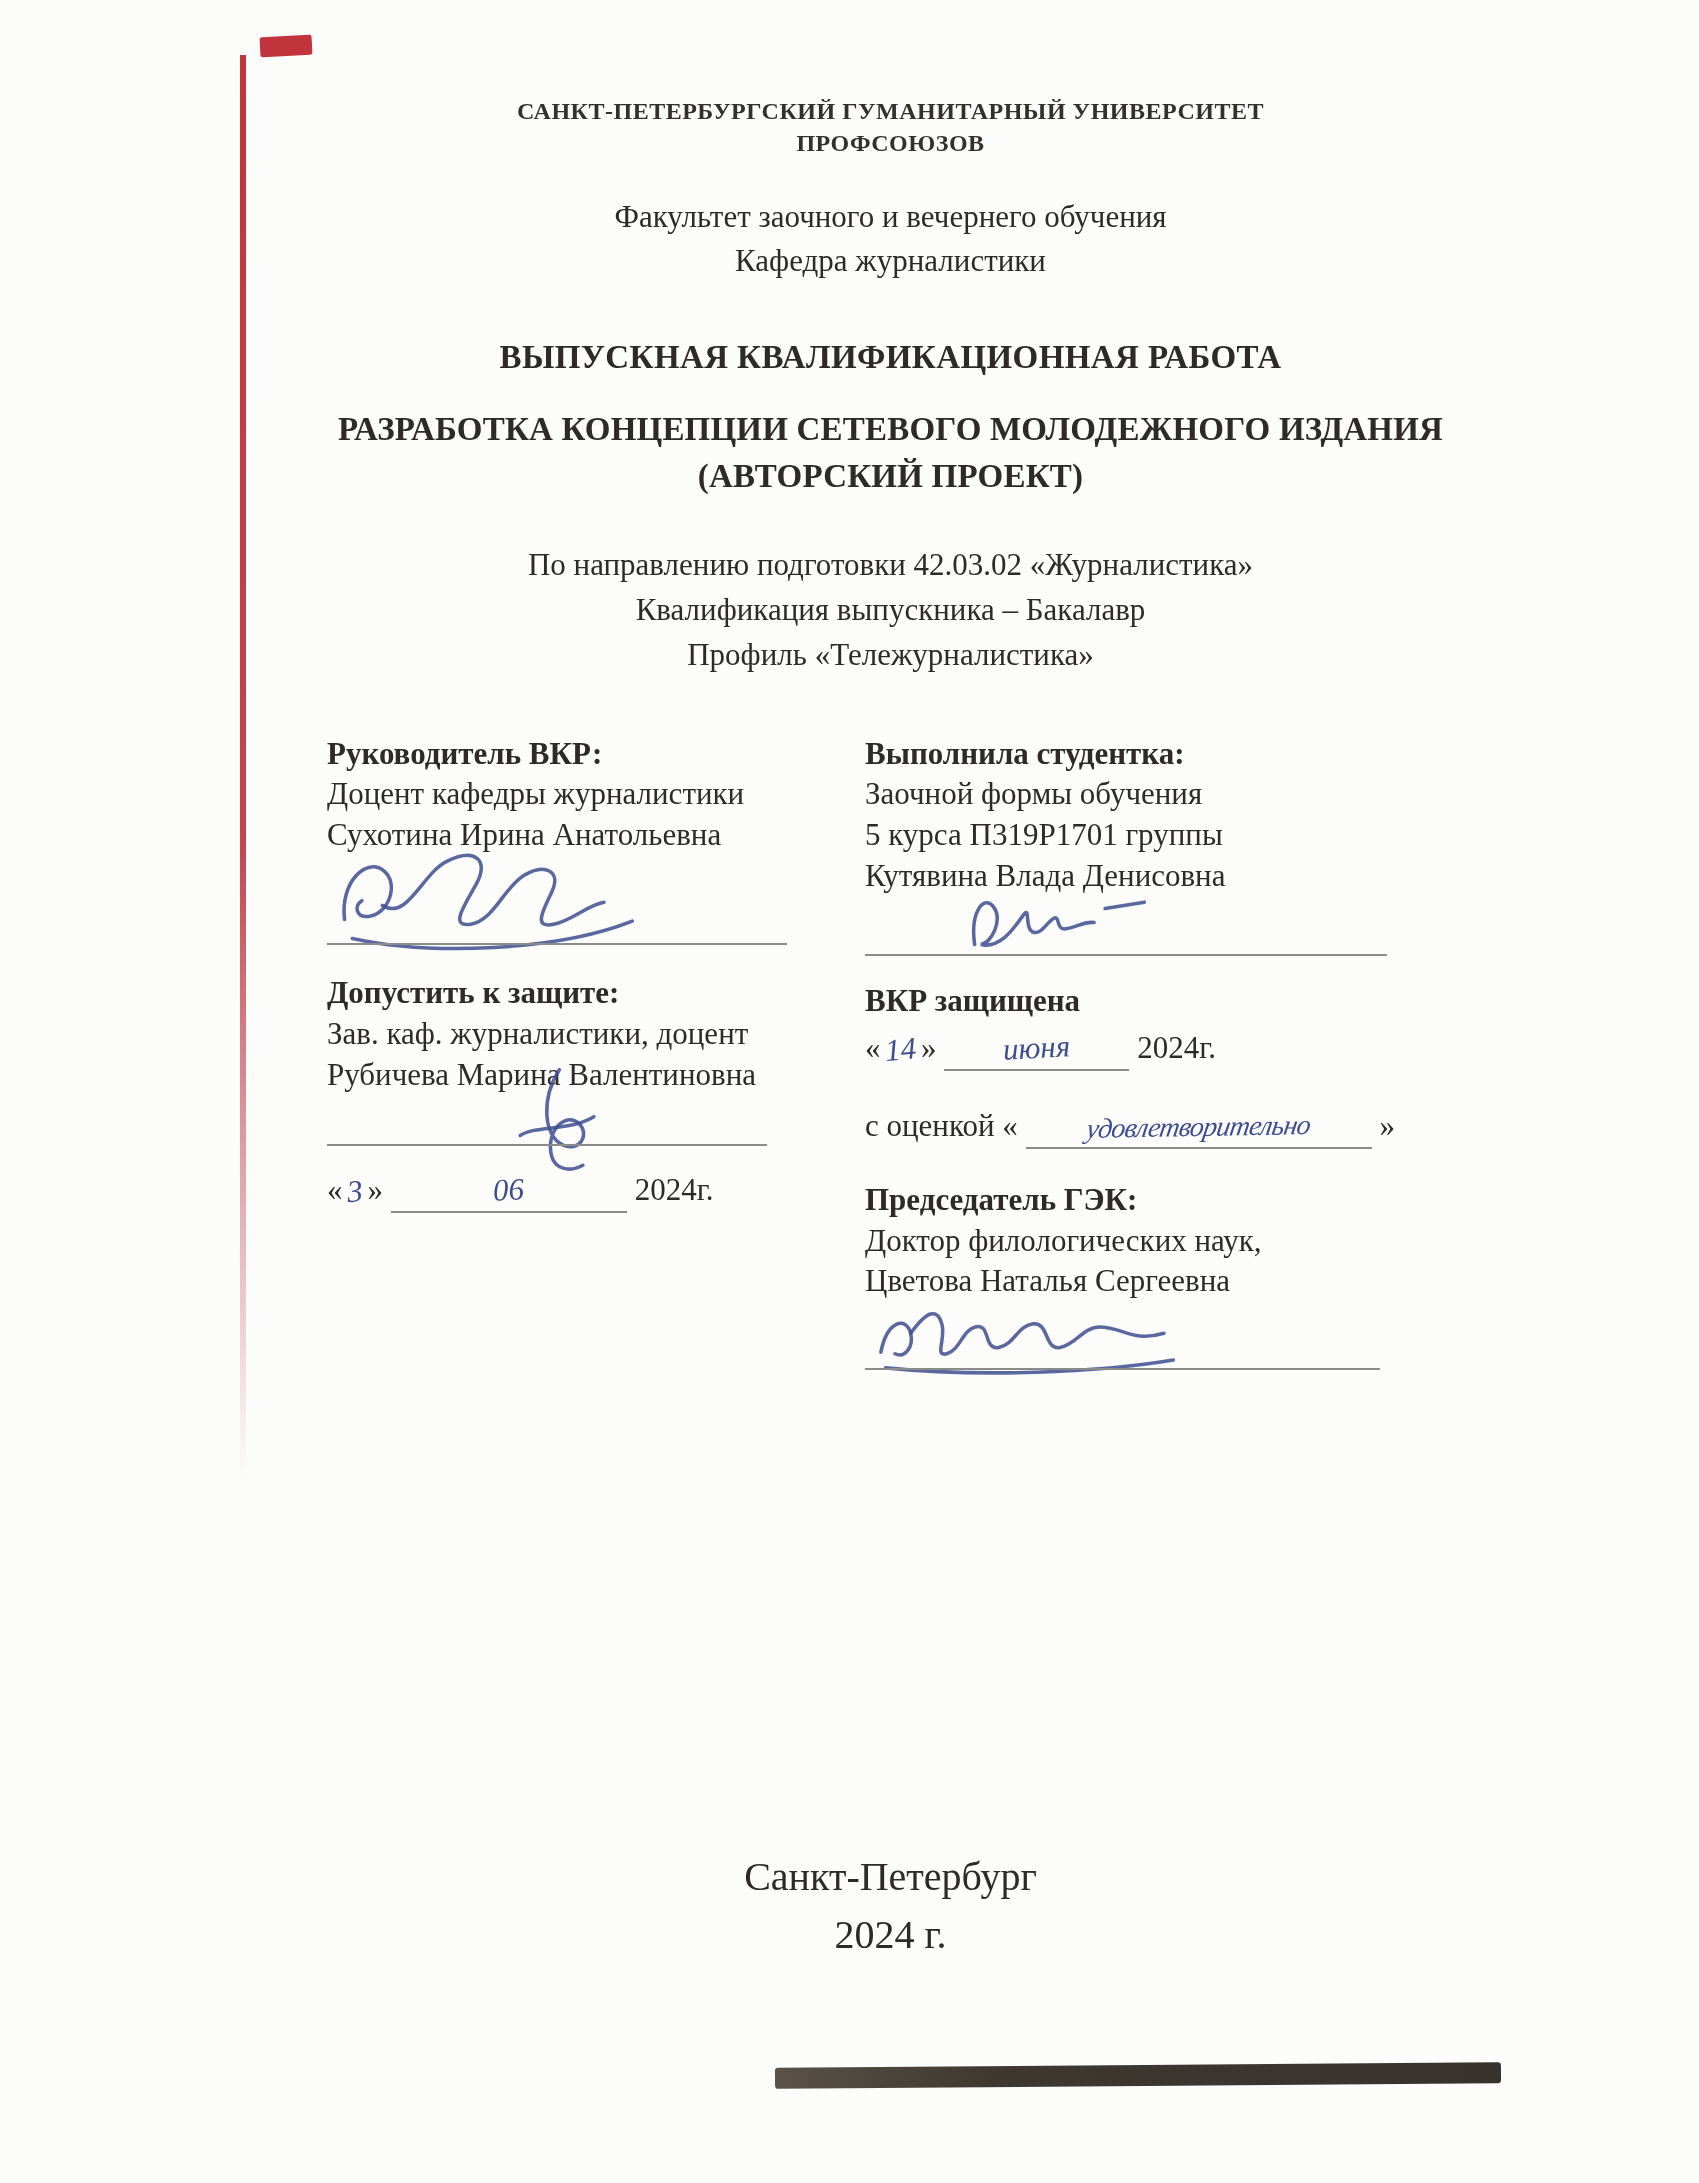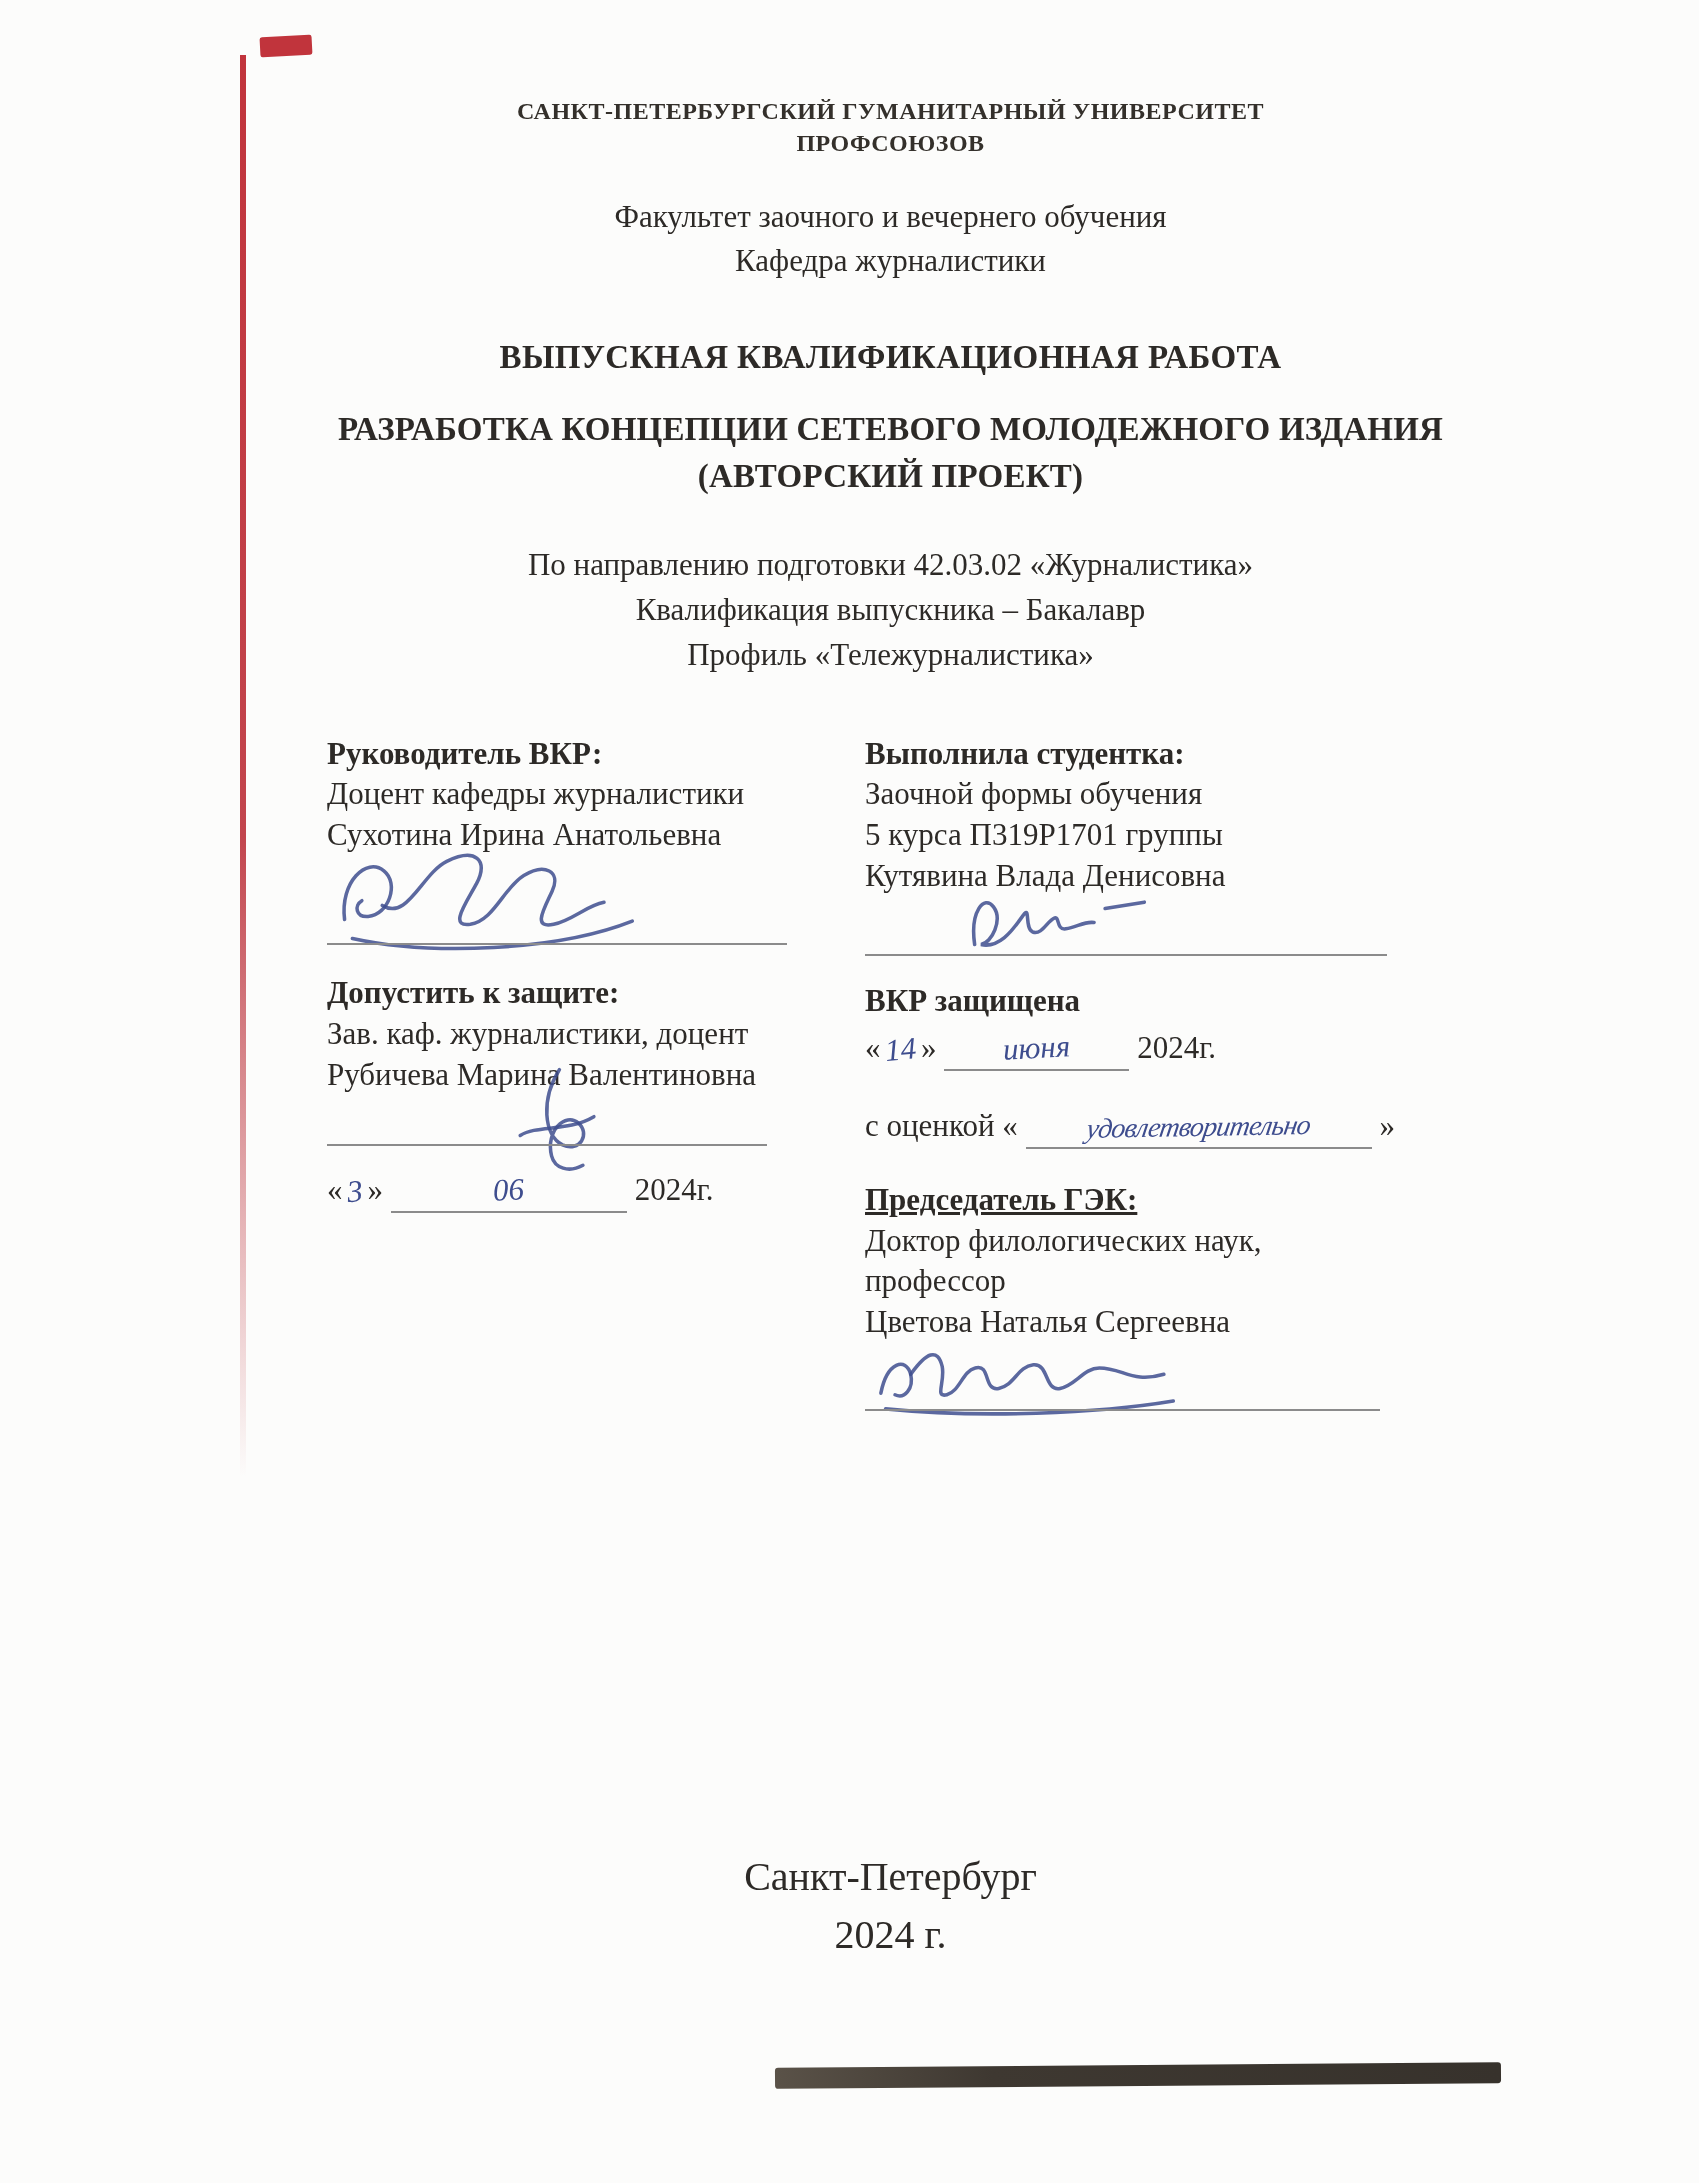--- a/index.html
+++ b/index.html
@@ -58,21 +58,21 @@
   .sg-1 { left:-6.3px;  bottom:-9.4px; width:338px; height:126px; }
   .sg-2 { left:165px; bottom:-27px; width:145px; height:118px; }
   .sg-3 { left:86px; bottom:-4.7px;  width:228px; height:88px; }
   .sg-4 { left:-3.1px;  bottom:-15.7px; width:338px; height:104px; }
   .sig-svg path { fill:none; stroke:var(--ink,#3e4d8e); stroke-width:4.5; stroke-linecap:round; opacity:.85; }
 
   .date-row  { margin-top:19px; display:flex; align-items:baseline; white-space:nowrap; }
   .dr-right  { margin-top:6.3px; }
   .grade-row { margin-top:35px; display:flex; align-items:baseline; white-space:nowrap; }
   .after-sig { margin-top:20.4px; }
-  .chair-gap { margin-top:31px;text-decoration:underline; }
+  .chair-gap { margin-top:31px; }
   .block-gap { margin-top:23.6px; }
 
   .uline { display:inline-block; border-bottom:2.4px solid #8b8b8b; text-align:center; margin:0 7.9px; }
   .ul-month-l { width:236px; }
   .ul-month-r { width:185px; }
   .ul-grade   { width:346px; }
 
   .hw {
     font-style:italic; color:var(--ink,#3e4d8e);
     display:inline-block; transform:rotate(-3deg);
@@ -176,21 +176,20 @@
       </div>
 
       <div class="grade-row">
         <span>с оценкой «</span>
         <span class="uline ul-grade"><span class="hw hw-grade">удовлетворительно</span></span>
         <span>»</span>
       </div>
 
       <div class="b chair-gap">Председатель ГЭК:</div>
       <div>Доктор филологических наук,</div>
-      <div>профессор</div>
       <div>Цветова Наталья Сергеевна</div>
 
       <div class="sig-area sa-4">
         <svg class="sig-svg sg-4" viewBox="0 0 430 132">
           <path d="M24 84 C 32 44, 56 38, 62 60 C 66 78, 54 92, 42 86"></path>
           <path d="M62 60 C 82 32, 96 26, 102 50 C 106 70, 92 90, 108 86 C 124 82, 128 56, 144 52 C 164 46, 154 82, 174 78 C 194 74, 198 50, 218 48 C 238 46, 232 82, 252 78 C 272 74, 282 52, 302 52 C 332 52, 344 72, 384 60"></path>
           <path d="M30 104 C 150 116, 300 110, 396 94"></path>
         </svg>
         <div class="sig-line sl-4"></div>
       </div>

